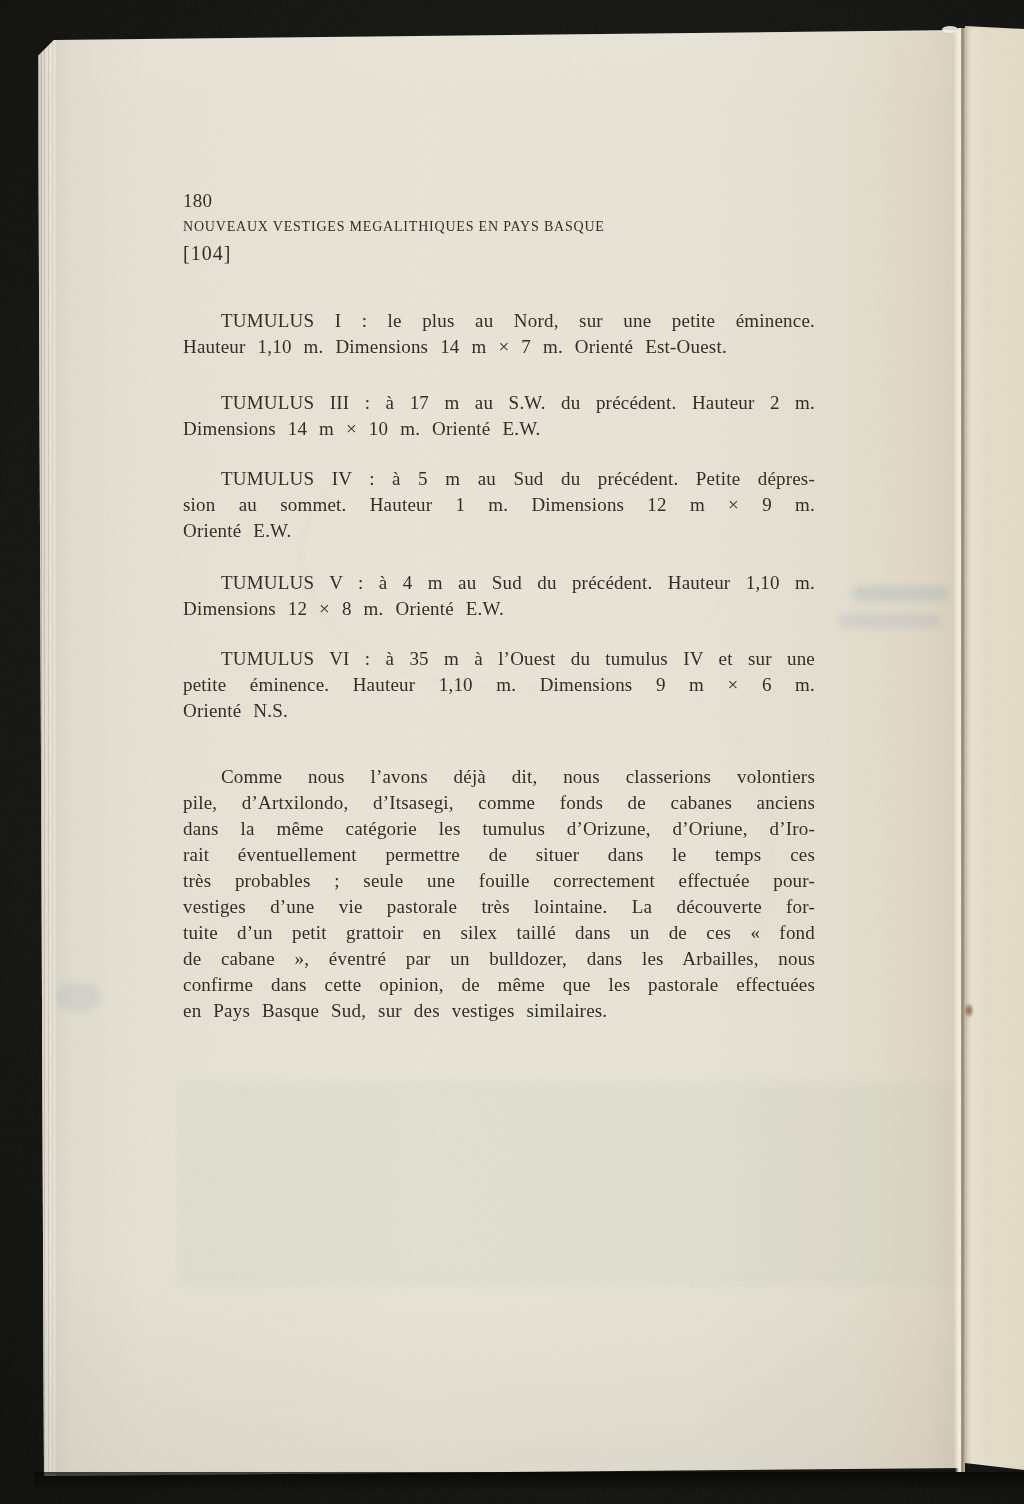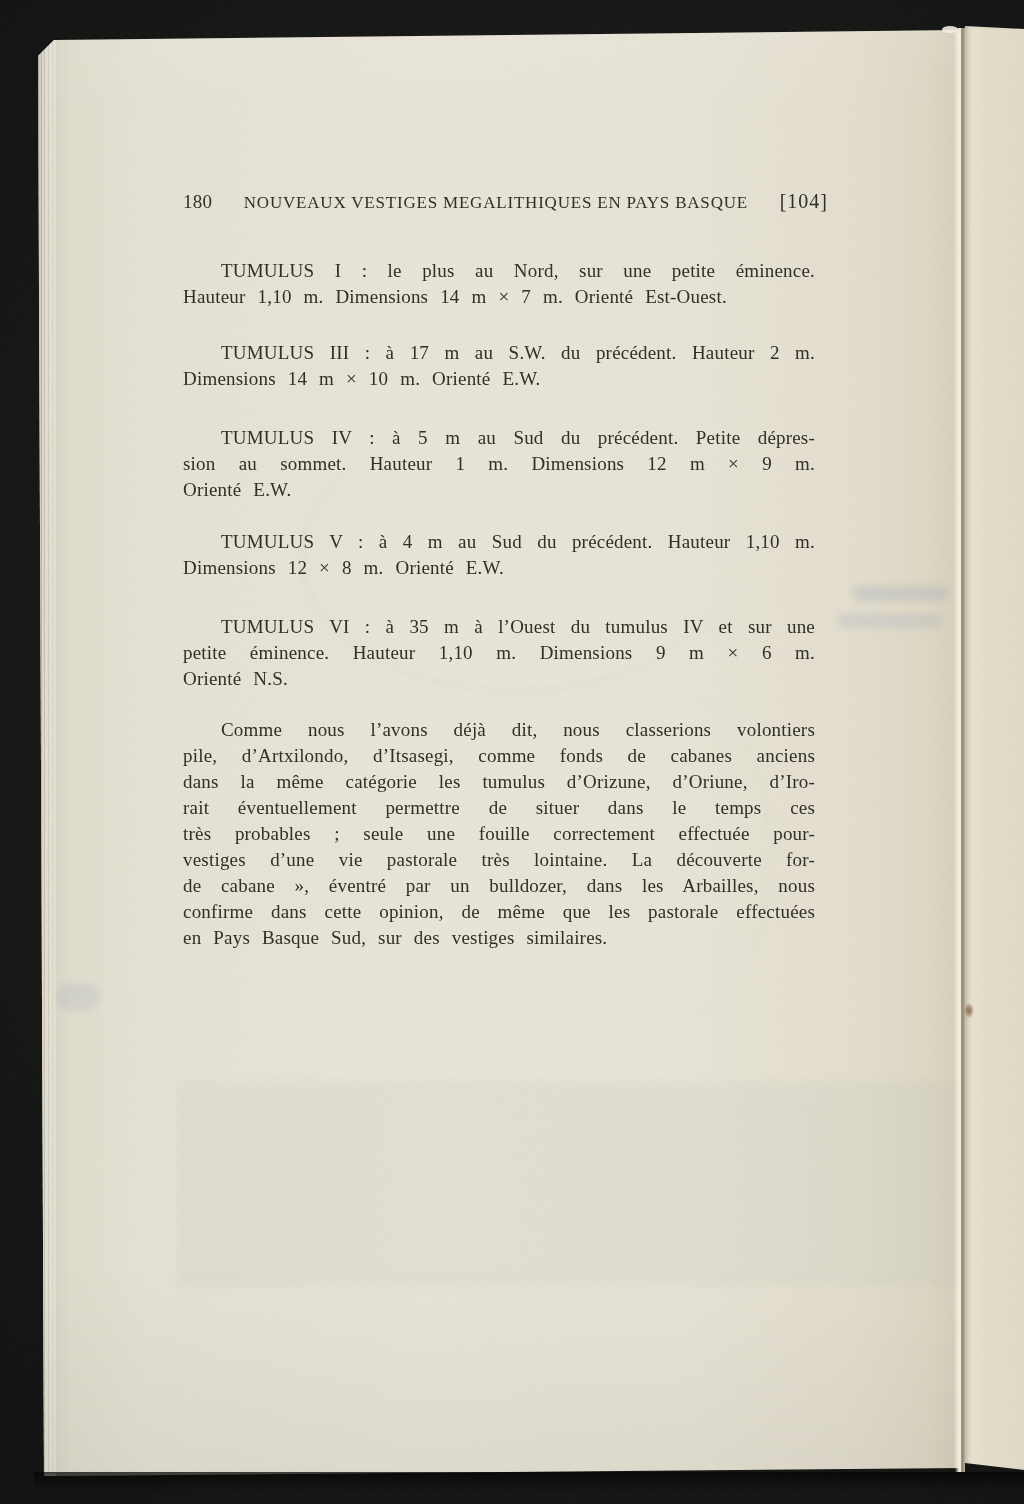--- a/index.html
+++ b/index.html
@@ -54,29 +54,29 @@
   .bleed.photo-rect{left:178px;top:1082px;width:776px;height:204px;border-radius:3px;
     background:rgba(152,172,162,.085);filter:blur(4px);}
   .stain{position:absolute;left:964px;top:1003px;width:10px;height:15px;border-radius:50%;
     background:radial-gradient(#7a4a2e 20%,rgba(122,74,46,0) 75%);opacity:.65;}
   .grain{position:absolute;left:0;top:0;pointer-events:none;}
   
   .content{
     position:absolute;left:183px;top:188px;width:645px;color:#2e2a24;
     font-size:19px;line-height:26px;letter-spacing:.2px;
   }
-  .running-head{display:flex;justify-content:space-between;align-items:baseline;white-space:nowrap;width:645px;}
+  .running-head{display:flex;justify-content:space-between;align-items:baseline;white-space:nowrap;width:645px;flex-direction:column;}
   .running-head .pn{font-size:19px;}
-  .running-head .rt{font-size:17px;letter-spacing:.8px;font-family:Liberation Serif, serif;}
+  .running-head .rt{font-size:14px;letter-spacing:.8px;font-family:Liberation Serif, serif;}
   .running-head .iss{font-size:20px;letter-spacing:1px;}
   .par{width:632px;}
   .line{text-align:justify;text-align-last:justify;min-height:26px;}
   .line.first{text-indent:38px;}
   .line.last{text-align-last:left;word-spacing:7px;}
-  .mt42{margin-top:42px}.mt33{margin-top:33px}.mt30{margin-top:30px}.mt29{margin-top:26px}.mt32{margin-top:25px}
+  .mt42{margin-top:42px}.mt33{margin-top:24px}.mt30{margin-top:30px}.mt29{margin-top:26px}.mt32{margin-top:40px}
 </style>
 </head>
 <body>
 
 <div id="stage">
 
   <div class="page-main">
     <div class="stack-edges"></div>
     <div class="page-light"></div>
   </div>
@@ -131,20 +131,21 @@
       <div class="line last">Orienté N.S.</div>
     </div>
 
     <div class="par mt32">
       <div class="line first">Comme nous l’avons déjà dit, nous classerions volontiers</div>
       <div class="line">pile, d’Artxilondo, d’Itsasegi, comme fonds de cabanes anciens</div>
       <div class="line">dans la même catégorie les tumulus d’Orizune, d’Oriune, d’Iro-</div>
       <div class="line">rait éventuellement permettre de situer dans le temps ces</div>
       <div class="line">très probables ; seule une fouille correctement effectuée pour-</div>
       <div class="line">vestiges d’une vie pastorale très lointaine. La découverte for-</div>
+      <div class="line">tuite d’un petit grattoir en silex taillé dans un de ces « fond</div>
       <div class="line">de cabane », éventré par un bulldozer, dans les Arbailles, nous</div>
       <div class="line">confirme dans cette opinion, de même que les pastorale effectuées</div>
       <div class="line last">en Pays Basque Sud, sur des vestiges similaires.</div>
     </div>
 
   </div>
 
   <svg class="grain" width="1024" height="1504">
     <filter id="grainf">
       <feTurbulence type="fractalNoise" baseFrequency="0.8" numOctaves="2" stitchTiles="stitch"></feTurbulence>

